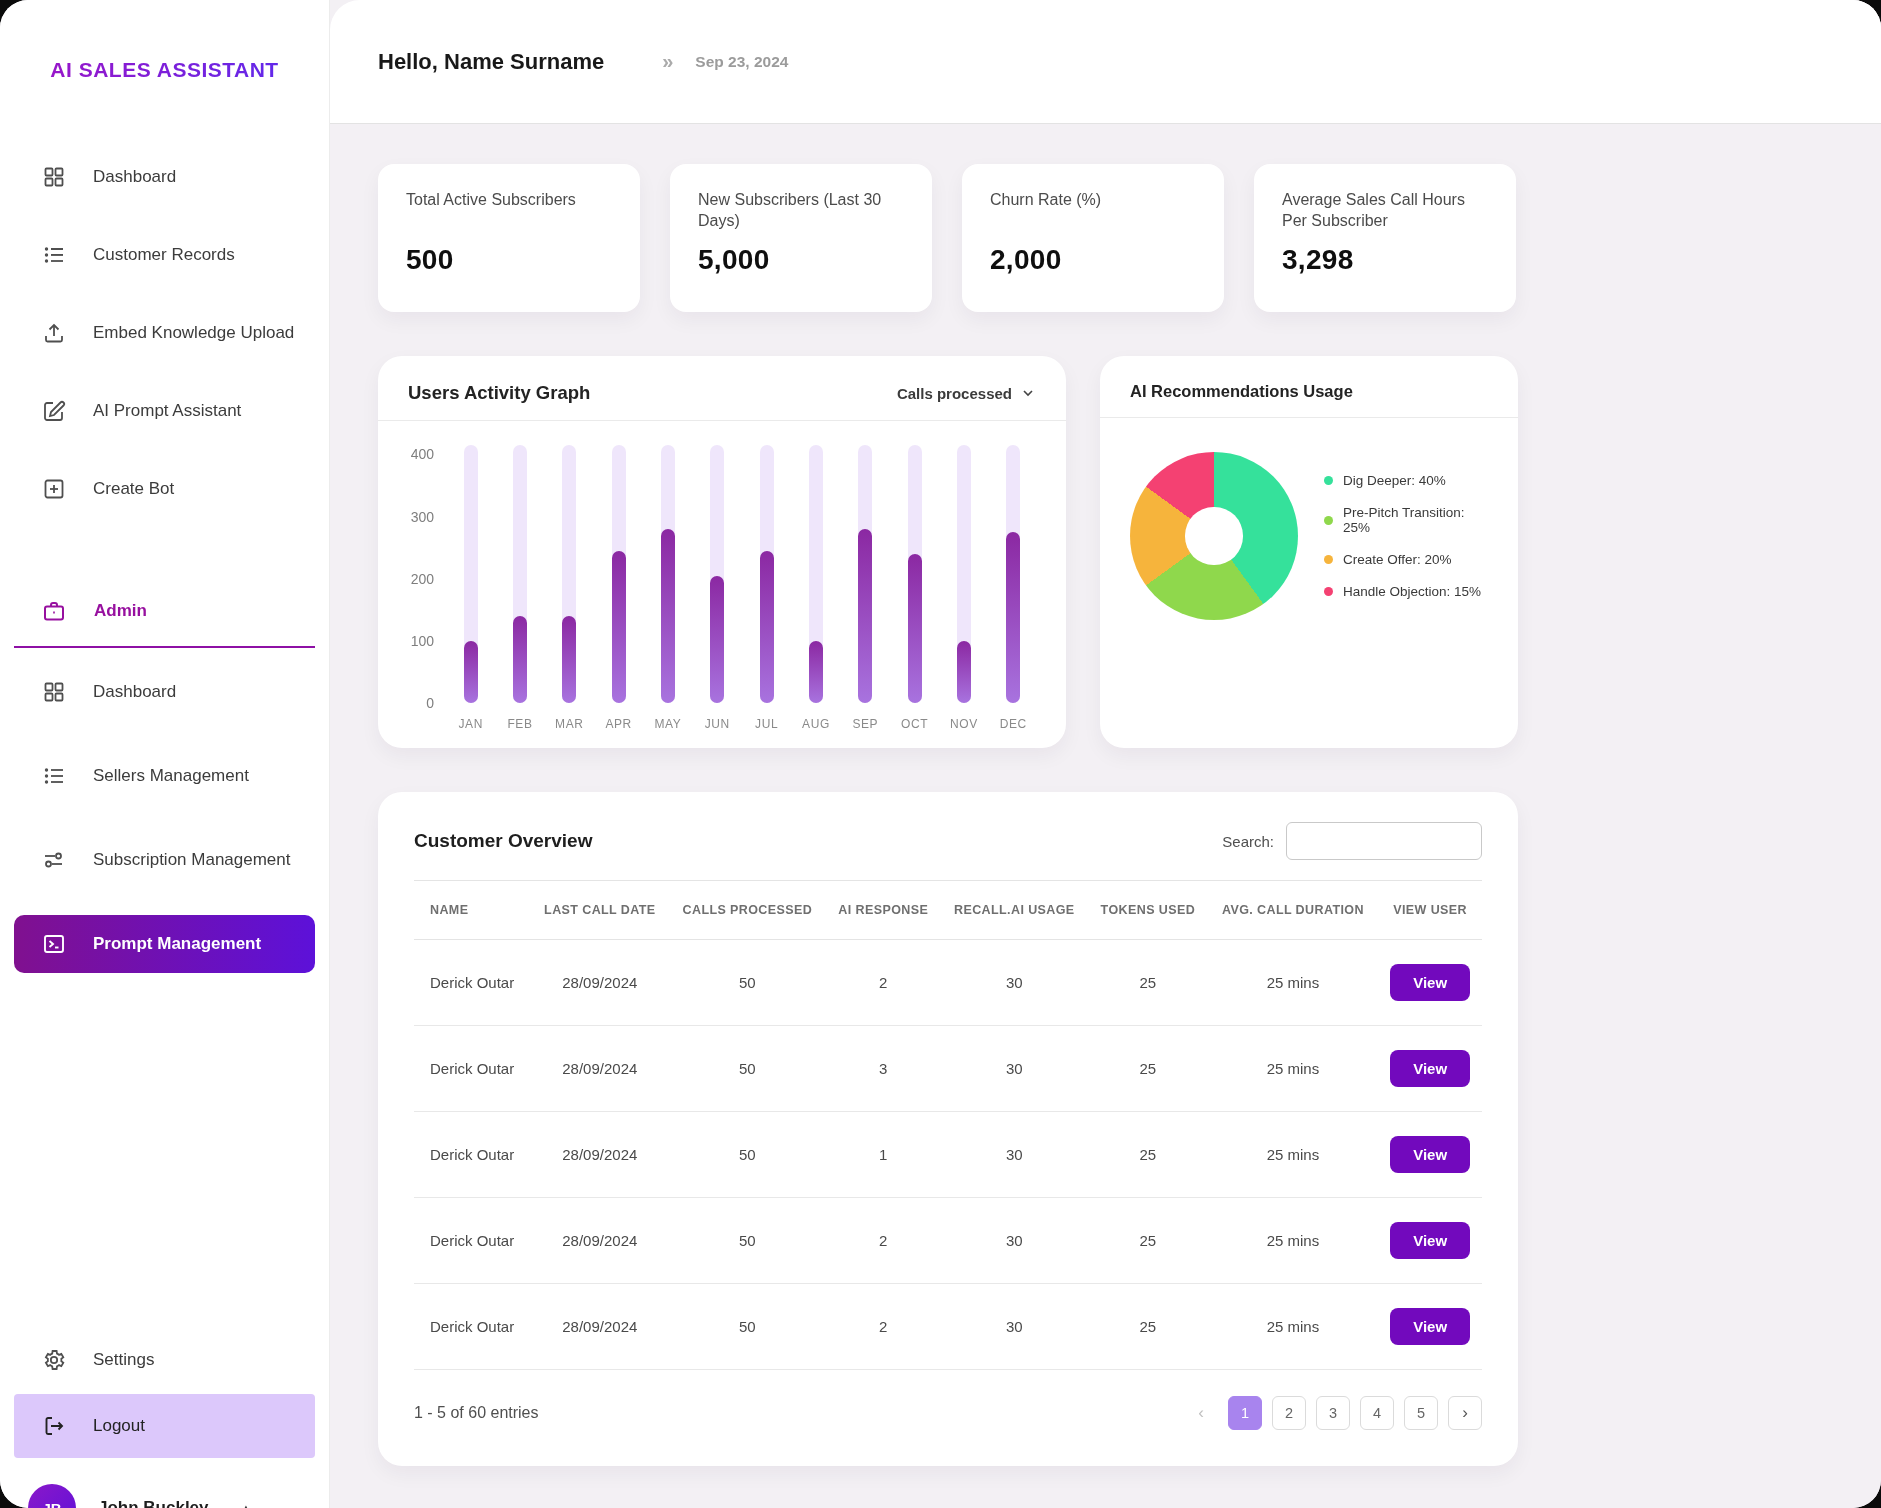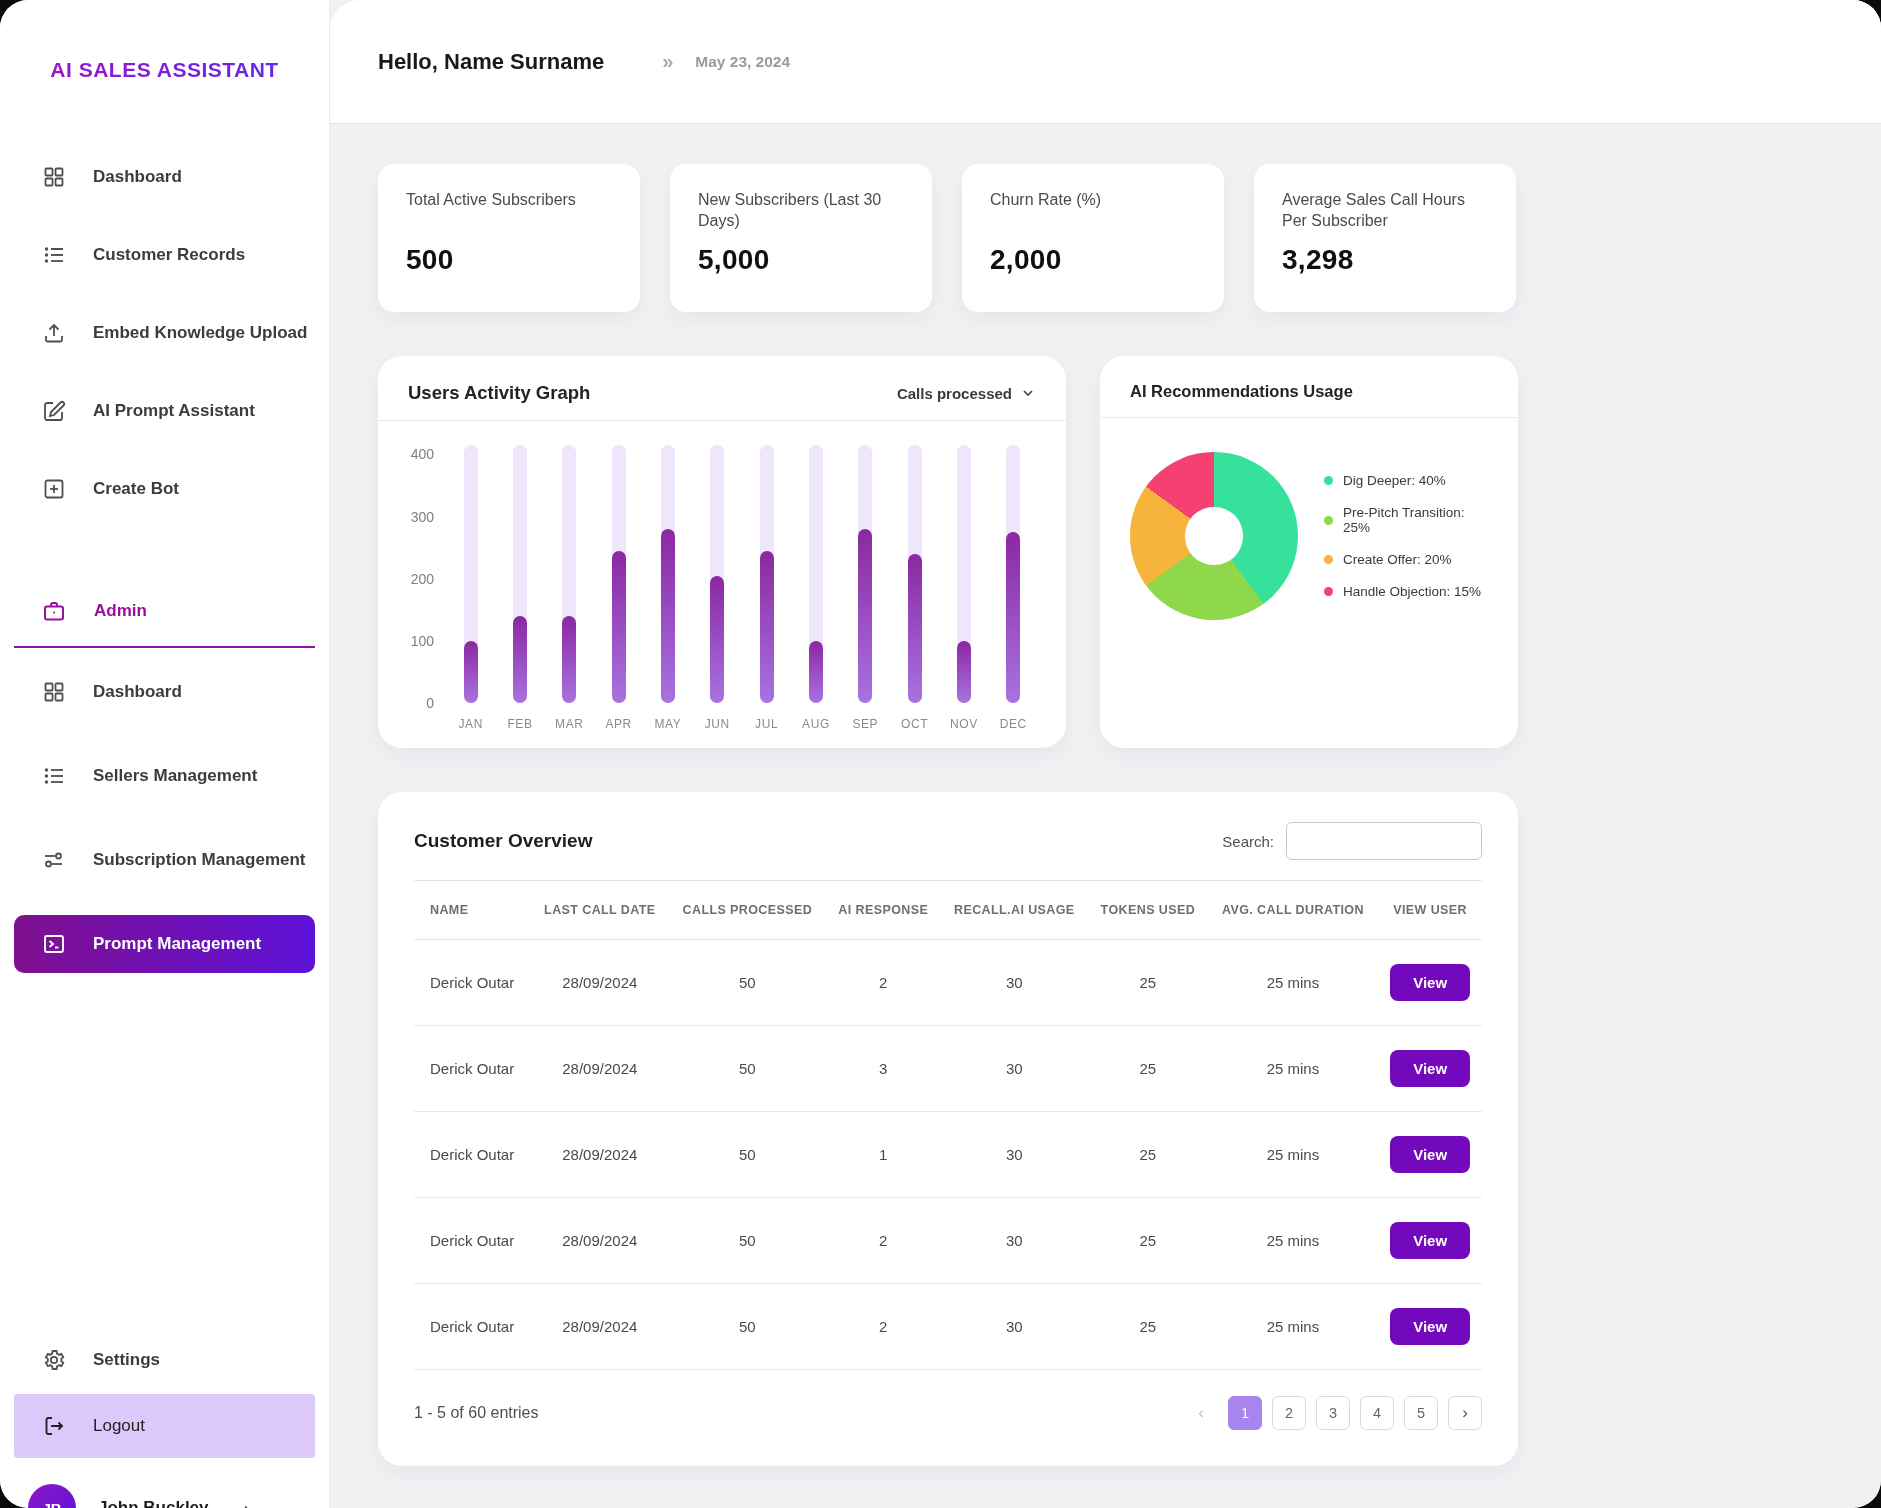--- a/index.html
+++ b/index.html
@@ -21,21 +21,21 @@
   .logo{
     margin-top:58px; text-align:center;
     font-size:21px; font-weight:800; letter-spacing:.5px;
     background:linear-gradient(90deg,#A013C4,#5A2BEF);
     -webkit-background-clip:text; background-clip:text; color:transparent;
   }
   .menu{ margin-top:56px; }
   .side-item{
     display:flex; align-items:center; gap:27px;
     height:78px; padding-left:28px; cursor:pointer;
-    color:#3C3C3C; font-size:17px;font-weight:bold;
+    color:#3C3C3C; font-size:17px;
   }
   .side-item .ic{ width:24px; height:24px; color:#4F4F4F; flex:0 0 24px; display:flex; align-items:center; justify-content:center; }
   .admin-block{ margin-top:48px; }
   .side-item.admin{ height:70px; color:#97109F; font-weight:700;gap:28px; }
   .side-item.admin .ic{ color:#97109F; }
   .admin-underline{ border-bottom:2px solid #8E10A5; margin:0 0 2px 0; }
   .admin-menu .side-item{ height:84px; }
   .side-item.active-pill{
     height:58px; margin-top:13px; border-radius:10px;
     background:linear-gradient(90deg,#80108F 0%,#5D11D9 100%);
@@ -312,21 +312,21 @@
         <span class="user-name">John Buckley</span>
         <span class="user-caret">▲</span>
       </div>
     </div>
   </aside>
 
   <div class="main">
     <header class="topbar">
       <span class="greeting">Hello, Name Surname</span>
       <span class="top-chevrons">»</span>
-      <span class="top-date">May 23, 2024</span>
+      <span class="top-date">Sep 23, 2024</span>
     </header>
 
     <div class="content">
 
       <div class="stats-row">
         <div class="stat-card">
           <div class="stat-label">Total Active Subscribers</div>
           <div class="stat-value">500</div>
         </div>
         <div class="stat-card">

